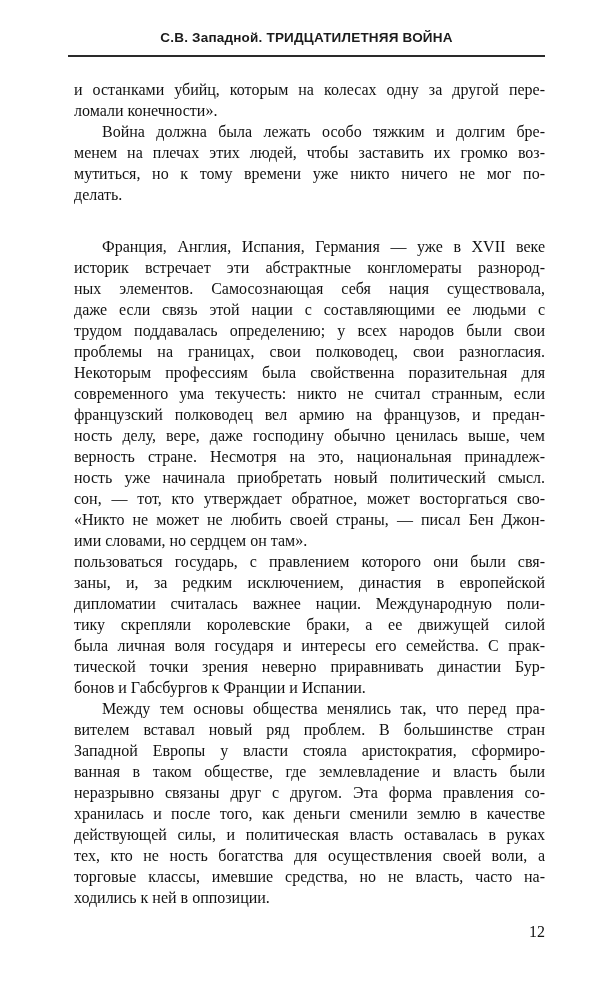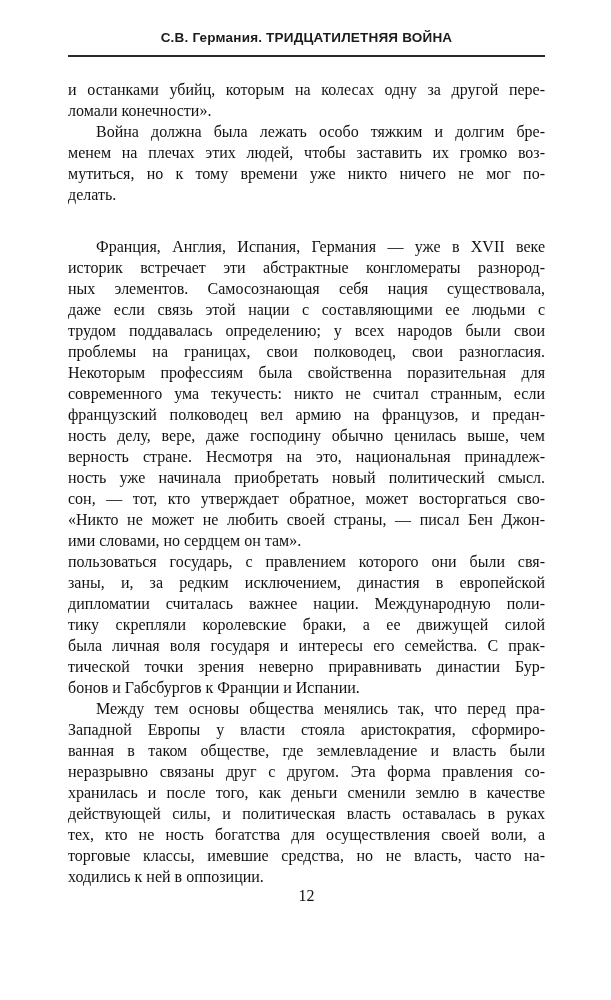--- a/index.html
+++ b/index.html
@@ -39,36 +39,38 @@
     line-height: 21px;
     color: #111111;
   }
   .paragraph { margin: 0; }
   .paragraph.section-break { margin-top: 31px; }
   .line {
     text-align: justify;
     text-align-last: justify;
     height: 21px;
     overflow: hidden;
+    margin-left: 6px;
   }
   .line.indent { padding-left: 28px; }
   .line.last { text-align-last: left; }
   .page-number {
-    text-align: center;
+    margin-top: 15px;
+    text-align: right;
     font-family: "Liberation Serif", serif;
     font-size: 16px;
     color: #111111;
   }
 </style>
 </head>
 <body>
 
 <div class="page">
   <div>
-    <div class="header-title">С.В. Германия. ТРИДЦАТИЛЕТНЯЯ ВОЙНА</div>
+    <div class="header-title">С.В. Западной. ТРИДЦАТИЛЕТНЯЯ ВОЙНА</div>
     <div class="header-rule"></div>
   </div>
 
   <div class="body-text">
       <div class="paragraph">
         <div class="line">и останками убийц, которым на колесах одну за другой пере-</div>
         <div class="line last">ломали конечности».</div>
       </div>
       <div class="paragraph">
         <div class="line indent">Война должна была лежать особо тяжким и долгим бре-</div>
@@ -97,20 +99,21 @@
         <div class="line">пользоваться государь, с правлением которого они были свя-</div>
         <div class="line">заны, и, за редким исключением, династия в европейской</div>
         <div class="line">дипломатии считалась важнее нации. Международную поли-</div>
         <div class="line">тику скрепляли королевские браки, а ее движущей силой</div>
         <div class="line">была личная воля государя и интересы его семейства. С прак-</div>
         <div class="line">тической точки зрения неверно приравнивать династии Бур-</div>
         <div class="line last">бонов и Габсбургов к Франции и Испании.</div>
       </div>
       <div class="paragraph">
         <div class="line indent">Между тем основы общества менялись так, что перед пра-</div>
+        <div class="line">вителем вставал новый ряд проблем. В большинстве стран</div>
         <div class="line">Западной Европы у власти стояла аристократия, сформиро-</div>
         <div class="line">ванная в таком обществе, где землевладение и власть были</div>
         <div class="line">неразрывно связаны друг с другом. Эта форма правления со-</div>
         <div class="line">хранилась и после того, как деньги сменили землю в качестве</div>
         <div class="line">действующей силы, и политическая власть оставалась в руках</div>
         <div class="line">тех, кто не ность богатства для осуществления своей воли, а</div>
         <div class="line">торговые классы, имевшие средства, но не власть, часто на-</div>
         <div class="line last">ходились к ней в оппозиции.</div>
       </div>
     </div>

